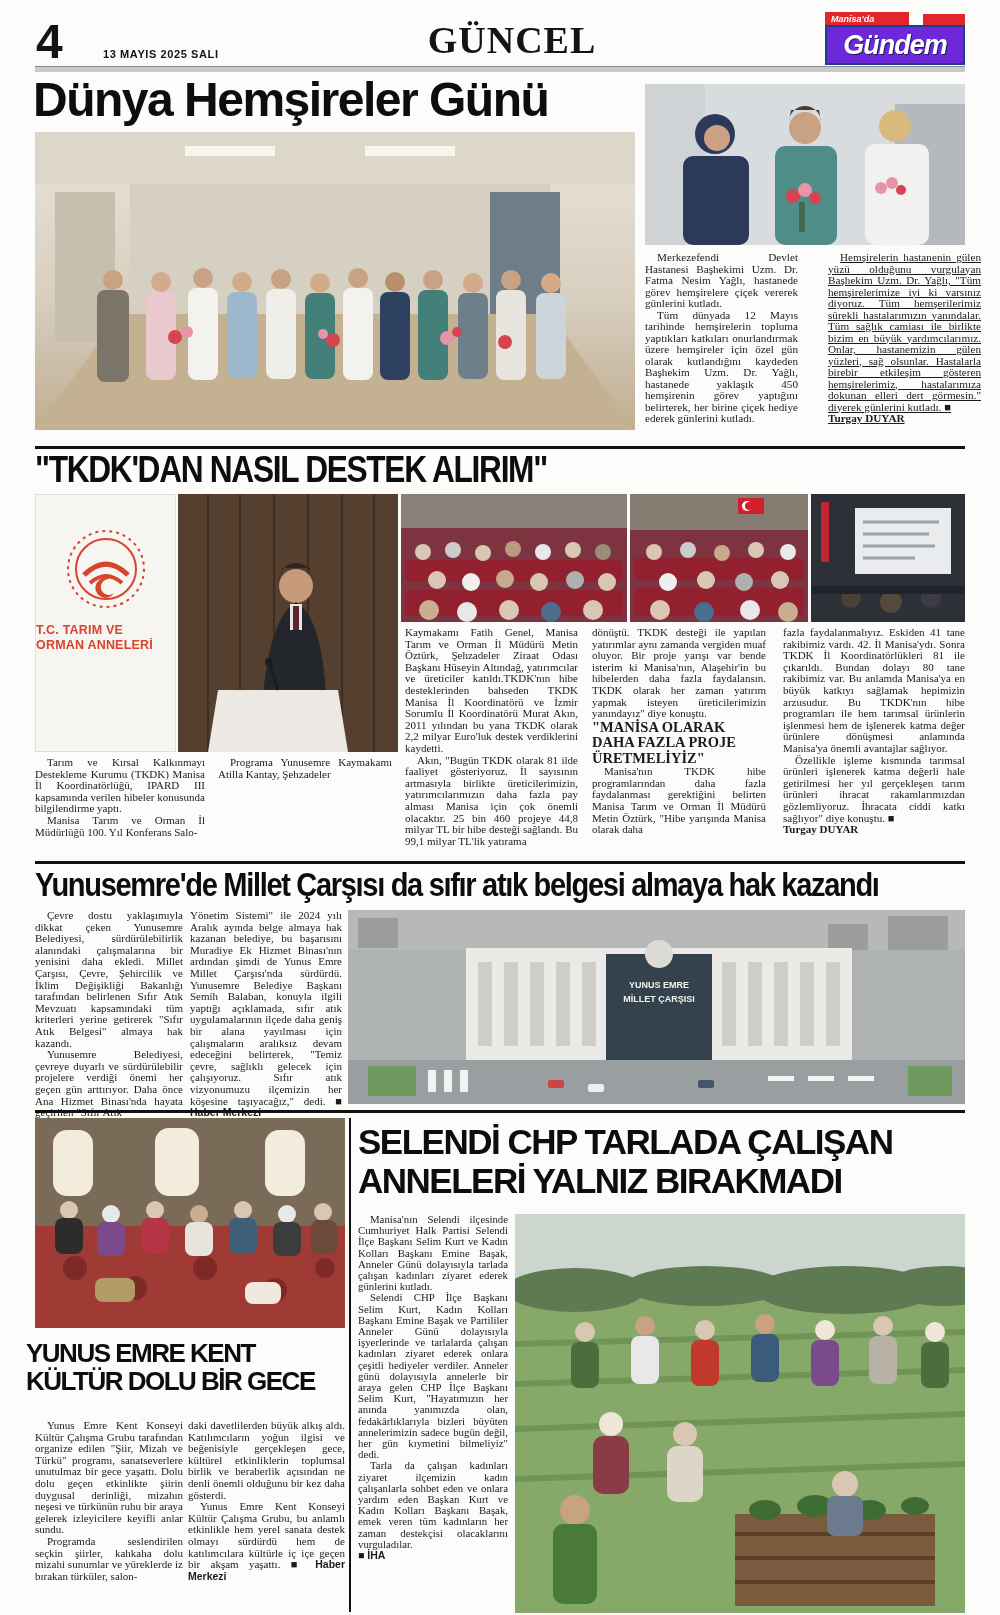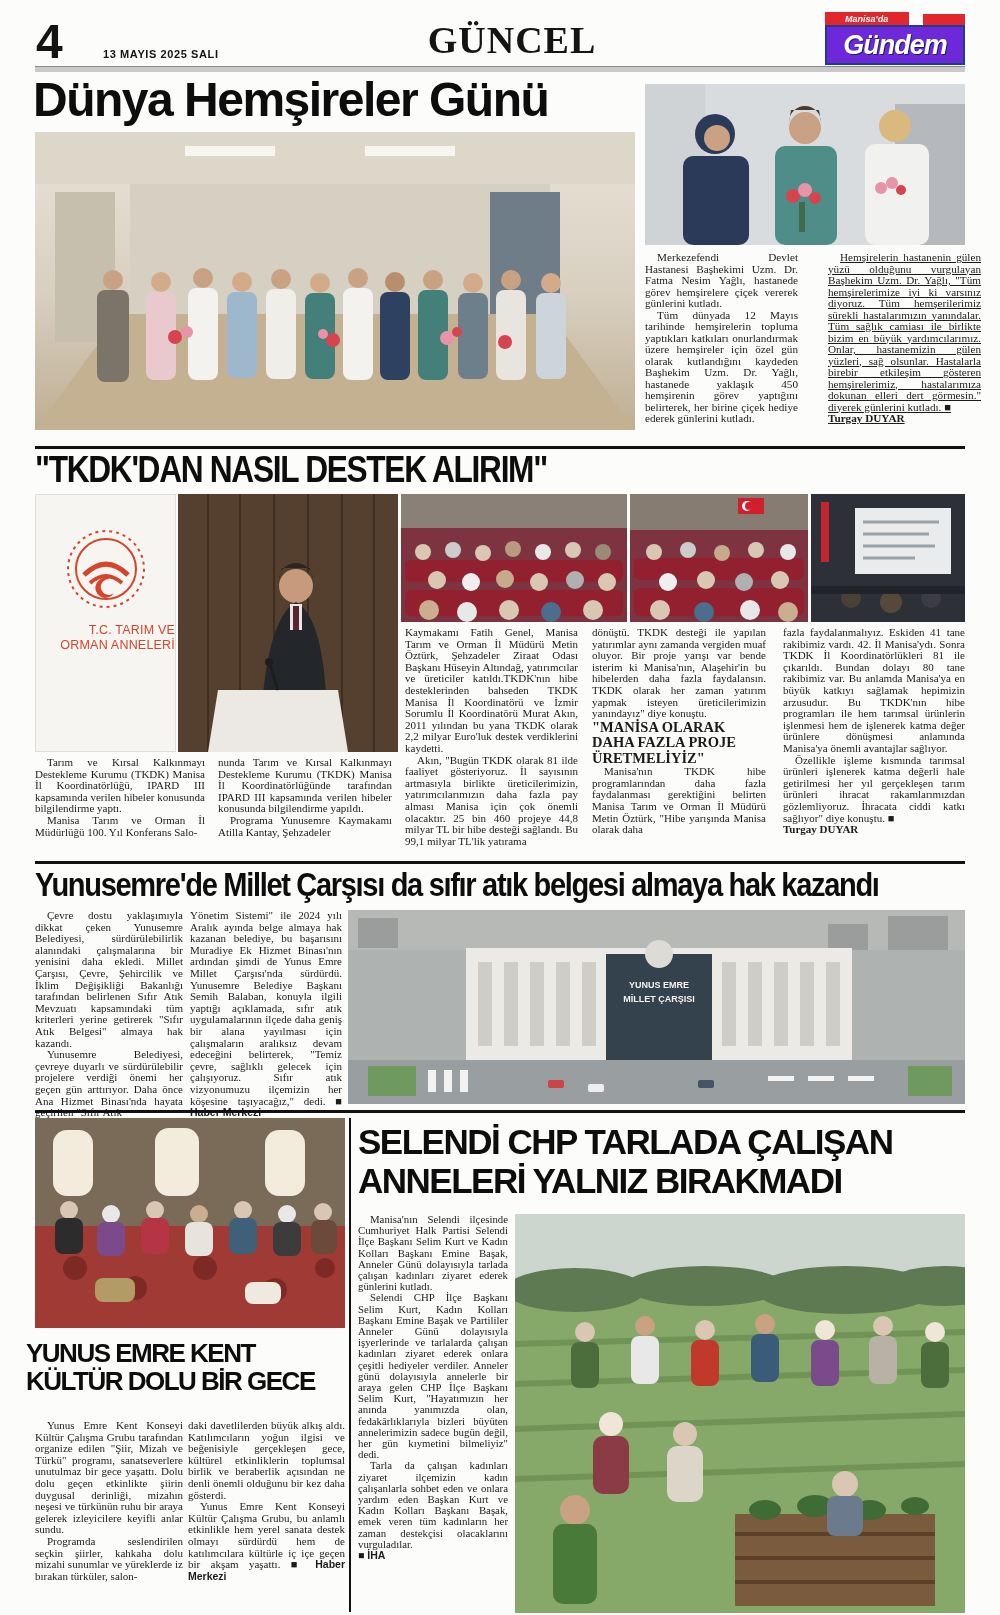--- a/index.html
+++ b/index.html
@@ -3,21 +3,21 @@
 <meta charset="utf-8">
 <style>
   html,body{margin:0;padding:0;}
   body{width:1000px;height:1615px;position:relative;background:#fcfcfa;font-family:"Liberation Sans",sans-serif;color:#141414;overflow:hidden;}
   .abs{position:absolute;}
   
   .pagenum{left:36px;top:14px;font-size:48px;font-weight:800;letter-spacing:-2px;}
   .pagedate{left:103px;top:48px;font-size:11px;font-weight:700;letter-spacing:.6px;}
   .section-title{left:0;right:0;top:18px;text-align:center;font-family:"Liberation Serif",serif;font-weight:700;font-size:38px;letter-spacing:1px;padding-left:24px;}
   .logo{right:35px;top:12px;width:140px;height:54px;}
-  .logo .redbar{position:absolute;left:0;top:0;width:84px;height:14px;background:#e2262b;color:#fff;font-style:italic;font-weight:700;font-size:9px;line-height:14px;padding-left:20px;box-sizing:border-box;}
+  .logo .redbar{position:absolute;left:0;top:0;width:84px;height:14px;background:#e2262b;color:#fff;font-style:italic;font-weight:700;font-size:9px;line-height:14px;padding-left:6px;box-sizing:border-box;}
   .logo .redmini{position:absolute;right:0;top:2px;width:42px;height:12px;background:#e2262b;}
   .logo .bluebox{position:absolute;left:0;top:13px;width:140px;height:40px;background:#6d28d9;border:2px solid #1d3d92;box-sizing:border-box;color:#fff;text-align:center;font-style:italic;font-weight:800;font-size:27px;line-height:36px;letter-spacing:-1px;text-shadow:1px 1px 0 #12265c;}
   .header-rule{left:35px;top:66px;width:930px;height:5px;background:#c9c9c9;border-top:1px solid #8a8a8a;}
   
   .hl{font-weight:800;color:#0d0d0d;letter-spacing:-1.5px;line-height:1.02;}
   .hl-nurses{left:33px;top:76px;width:600px;font-size:48px;}
   .hl-tkdk{left:35px;top:452px;width:620px;font-size:36px;transform:scaleX(.88);transform-origin:left top;white-space:nowrap;}
   .hl-millet{left:35px;top:868px;width:1050px;font-size:33px;transform:scaleX(.88);transform-origin:left top;white-space:nowrap;}
   .hl-selendi{left:358px;top:1122px;width:620px;font-size:35px;line-height:1.12;}
   .hl-konsey{left:26px;top:1332px;width:312px;font-size:26px;line-height:1.08;margin-top:7px;}
@@ -29,21 +29,21 @@
   .col p.cont{text-indent:0;}
   .col-n{font-size:11.2px;line-height:11.5px;}
   .byline{font-weight:700;margin-top:1px;text-indent:0;}
   .agency{font-weight:700;font-family:"Liberation Sans",sans-serif;font-size:10.5px;}
   .subhead{font-weight:700;font-size:14.5px;line-height:15.5px;margin:5px 0 4px 0;text-indent:0 !important;text-align:left;}
   .photo{position:absolute;overflow:hidden;background:#f97316;}
   .photo svg{display:block;}
   
   .tarim-box{left:35px;top:494px;width:141px;height:258px;background:#f6f5f2;border:1px solid #e0ded8;box-sizing:border-box;}
   .tarim-emblem{position:absolute;left:50%;top:28px;transform:translateX(-50%);}
-  .tarim-text{position:absolute;left:0;right:0;top:128px;text-align:right;color:#d6452b;font-weight:400;font-size:12.5px;line-height:15px;letter-spacing:.2px;}
+  .tarim-text{position:absolute;left:0;right:0;top:128px;text-align:left;color:#d6452b;font-weight:700;font-size:12.5px;line-height:15px;letter-spacing:.2px;}
   .vrule{background:#111;}
 </style>
 </head>
 <body>
 
 <div class="abs pagenum">4</div>
 <div class="abs pagedate">13 MAYIS 2025 SALI</div>
 <div class="abs section-title">GÜNCEL</div>
 <div class="abs logo">
   <div class="redbar">Manisa'da</div>
@@ -260,21 +260,20 @@
       <circle cx="120" cy="104" r="10" fill="#3c3c44"></circle>
     <rect y="92" width="154" height="8" fill="#23242b"></rect>
   </svg>
 </div>
 
 <div class="col" style="left:35px;top:757px;width:170px;height:100px;">
   <p>Tarım ve Kırsal Kalkınmayı Destekleme Kurumu (TKDK) Manisa İl Koordinatörlüğü, IPARD III kapsamında verilen hibeler konusunda bilgilendirme yaptı.</p>
   <p>Manisa Tarım ve Orman İl Müdürlüğü 100. Yıl Konferans Salo-</p>
 </div>
 <div class="col" style="left:218px;top:757px;width:174px;height:100px;">
-  <p class="cont">nunda Tarım ve Kırsal Kalkınmayı Destekleme Kurumu (TKDK) Manisa İl Koordinatörlüğünde tarafından IPARD III kapsamında verilen hibeler konusunda bilgilendirme yapıldı.</p>
   <p>Programa Yunusemre Kaymakamı Atilla Kantay, Şehzadeler</p>
 </div>
 <div class="col" style="left:405px;top:627px;width:173px;height:230px;">
   <p class="cont">Kaymakamı Fatih Genel, Manisa Tarım ve Orman İl Müdürü Metin Öztürk, Şehzadeler Ziraat Odası Başkanı Hüseyin Altındağ, yatırımcılar ve üreticiler katıldı.TKDK'nın hibe desteklerinden bahseden TKDK Manisa İl Koordinatörü ve İzmir Sorumlu İl Koordinatörü Murat Akın, 2011 yılından bu yana TKDK olarak 2,2 milyar Euro'luk destek verdiklerini kaydetti.</p>
   <p>Akın, "Bugün TKDK olarak 81 ilde faaliyet gösteriyoruz.  İl sayısının artmasıyla birlikte üreticilerimizin, yatırımcılarımızın daha fazla pay alması Manisa için çok önemli olacaktır. 25 bin 460 projeye 44,8 milyar TL bir hibe desteği sağlandı.  Bu 99,1 milyar TL'lik yatırama</p>
 </div>
 <div class="col" style="left:592px;top:627px;width:174px;height:230px;">
   <p class="cont">dönüştü.  TKDK desteği ile yapılan yatırımlar aynı zamanda vergiden muaf oluyor. Bir proje yarışı var bende isterim ki Manisa'nın, Alaşehir'in bu hibelerden daha fazla faydalansın. TKDK olarak her zaman yatırım yapmak isteyen üreticilerimizin yanındayız" diye konuştu.</p>
   <p class="subhead">"MANİSA OLARAK DAHA FAZLA PROJE ÜRETMELİYİZ"</p>
   <p>Manisa'nın TKDK hibe programlarından daha fazla faydalanması gerektiğini belirten Manisa Tarım ve Orman İl Müdürü Metin Öztürk, "Hibe yarışında Manisa olarak daha</p>

